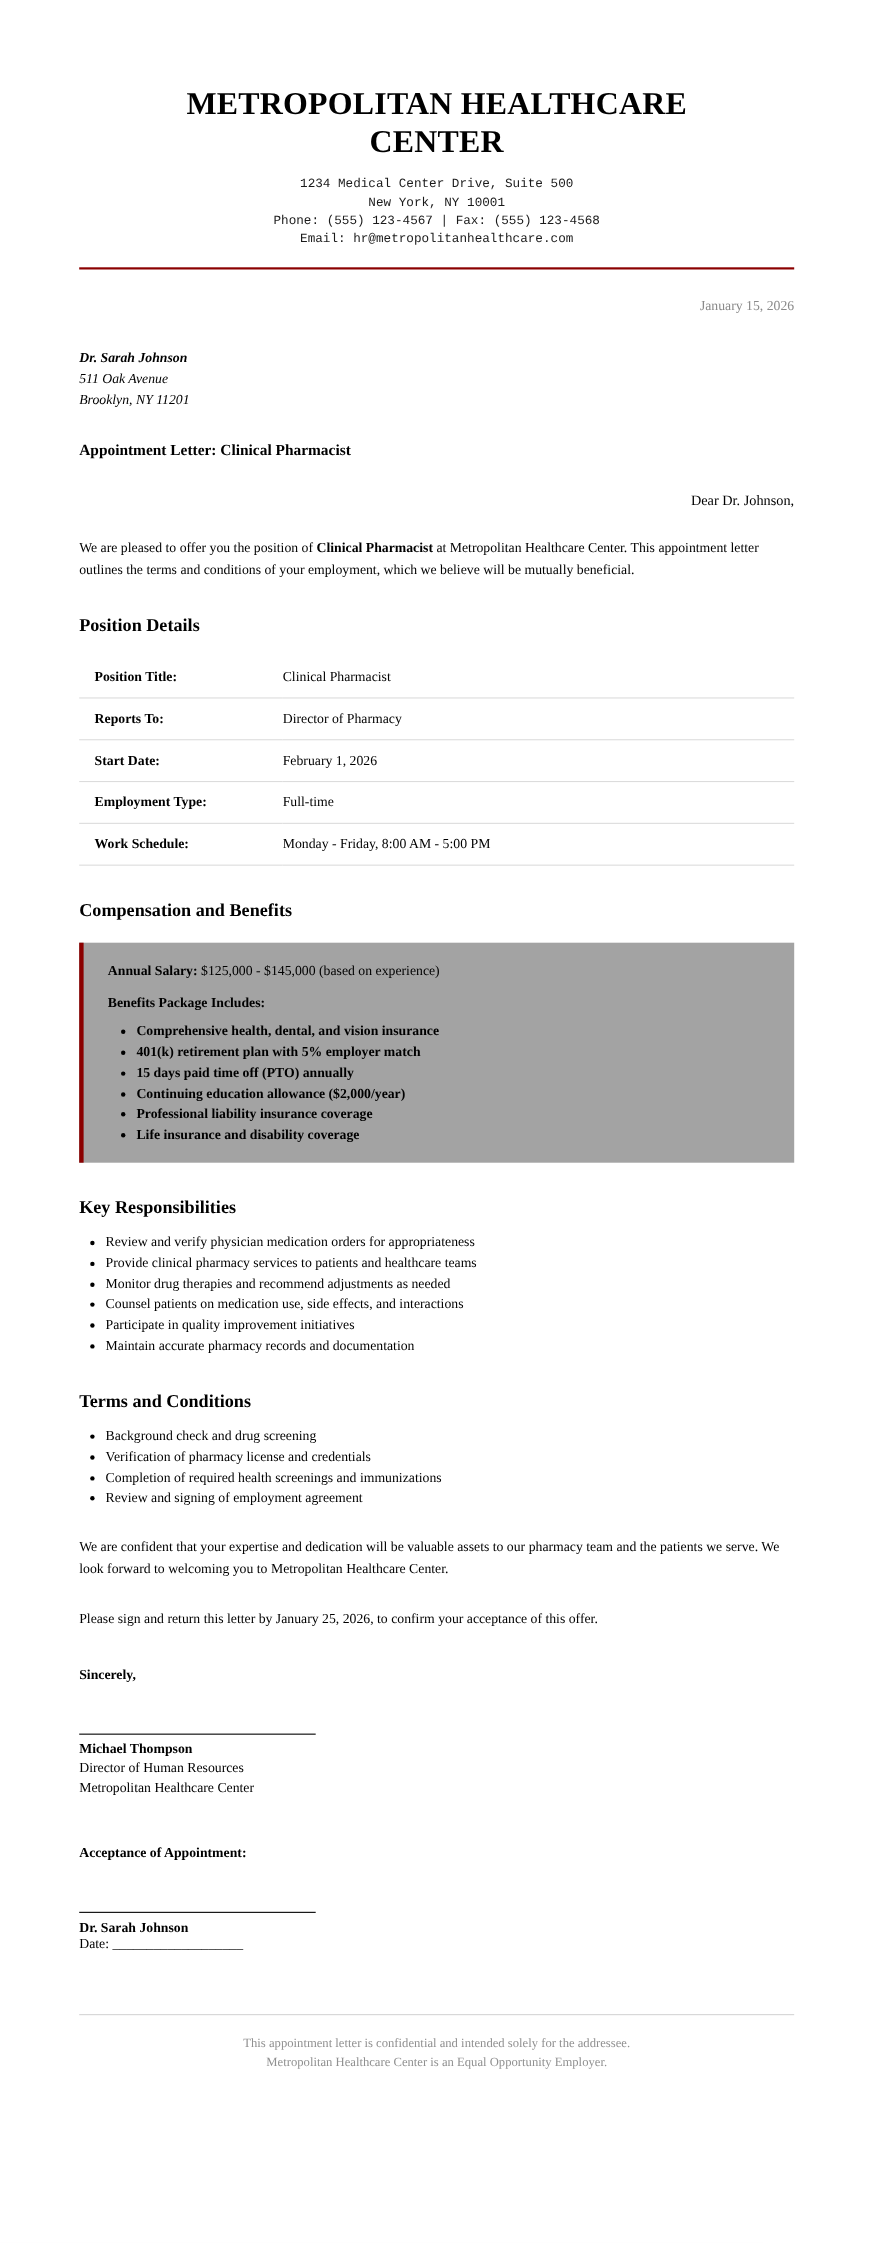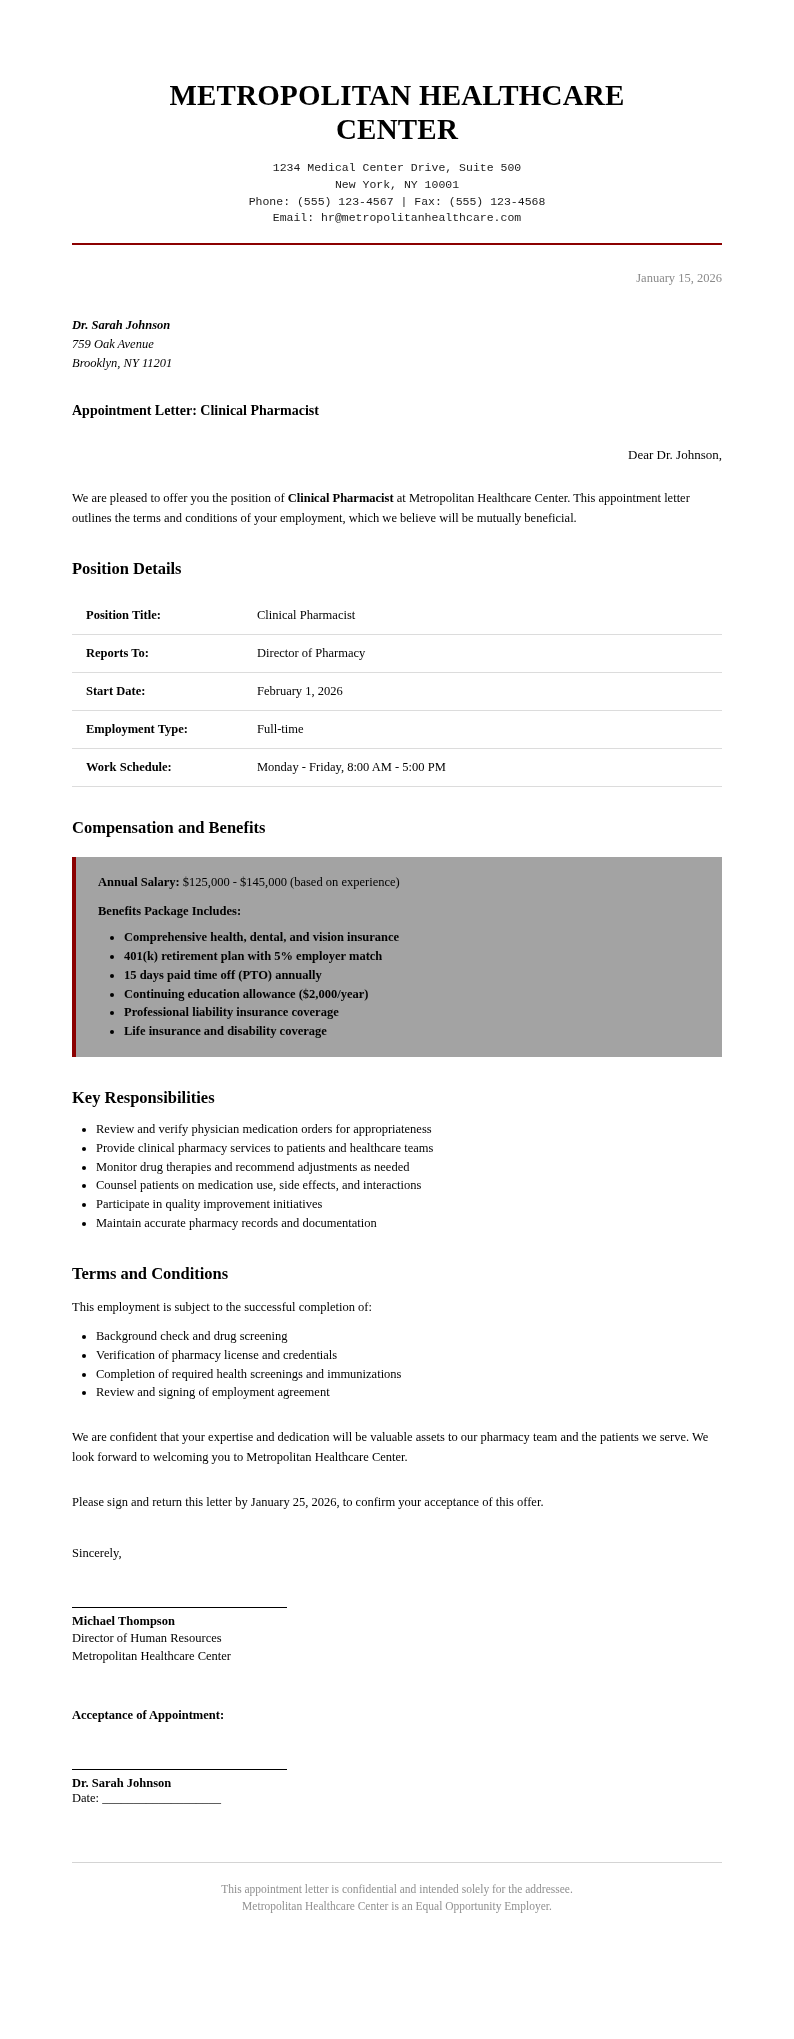--- a/index.html
+++ b/index.html
@@ -120,21 +120,21 @@
     padding-left: 24px;
     font-size: 12.5px;
     line-height: 1.5;
   }
   ul.doc-list li { margin: 0; padding: 0; }
   .highlight-box ul li { margin: 0; line-height: 1.5; }
 
   .intro-line { font-size: 12.5px; margin-top: 16px; }
 
   
-  .sign-off { margin-top: 34px; font-size: 12.5px; }
+  .sign-off { margin-top: 34px; font-size: 12.5px; font-weight: bold; }
   .sig-block { margin-top: 46px; }
   .sig-rule {
     width: 215px;
     border-top: 1.4px solid #000;
     margin: 0 0 6px 0;
   }
   .sig-name { font-size: 12.5px; font-weight: bold; }
   .sig-meta { font-size: 12.5px; line-height: 1.45; }
 
   .acceptance-title {
@@ -171,21 +171,21 @@
       <div>Phone: (555) 123-4567 | Fax: (555) 123-4568</div>
       <div>Email: hr@metropolitanhealthcare.com</div>
     </div>
   </header>
   <hr class="rule-accent">
 
   <div class="letter-date">January 15, 2026</div>
 
   <address class="recipient">
     <div class="r-name">Dr. Sarah Johnson</div>
-    <div>759 Oak Avenue</div>
+    <div>511 Oak Avenue</div>
     <div>Brooklyn, NY 11201</div>
   </address>
 
   <div class="subject-line">Appointment Letter: Clinical Pharmacist</div>
 
   <div class="salutation">Dear Dr. Johnson,</div>
 
   <p class="body-text"><span>We are pleased to offer you the position of </span><b>Clinical Pharmacist</b><span> at Metropolitan Healthcare Center. This appointment letter outlines the terms and conditions of your employment, which we believe will be mutually beneficial.</span></p>
 
   <h2 class="section-title">Position Details</h2>
@@ -232,21 +232,20 @@
   <ul class="doc-list">
     <li>Review and verify physician medication orders for appropriateness</li>
     <li>Provide clinical pharmacy services to patients and healthcare teams</li>
     <li>Monitor drug therapies and recommend adjustments as needed</li>
     <li>Counsel patients on medication use, side effects, and interactions</li>
     <li>Participate in quality improvement initiatives</li>
     <li>Maintain accurate pharmacy records and documentation</li>
   </ul>
 
   <h2 class="section-title">Terms and Conditions</h2>
-  <div class="intro-line">This employment is subject to the successful completion of:</div>
   <ul class="doc-list">
     <li>Background check and drug screening</li>
     <li>Verification of pharmacy license and credentials</li>
     <li>Completion of required health screenings and immunizations</li>
     <li>Review and signing of employment agreement</li>
   </ul>
 
   <p class="body-text">We are confident that your expertise and dedication will be valuable assets to our pharmacy team and the patients we serve. We look forward to welcoming you to Metropolitan Healthcare Center.</p>
   <p class="body-text">Please sign and return this letter by January 25, 2026, to confirm your acceptance of this offer.</p>
 

